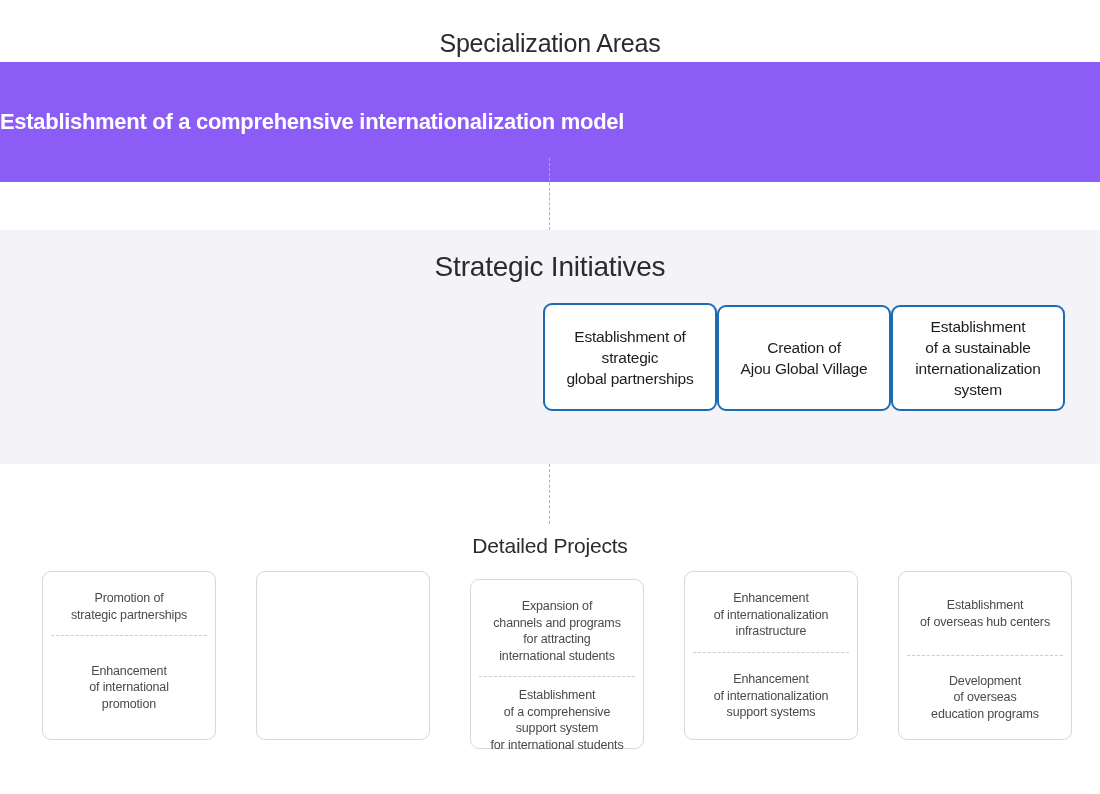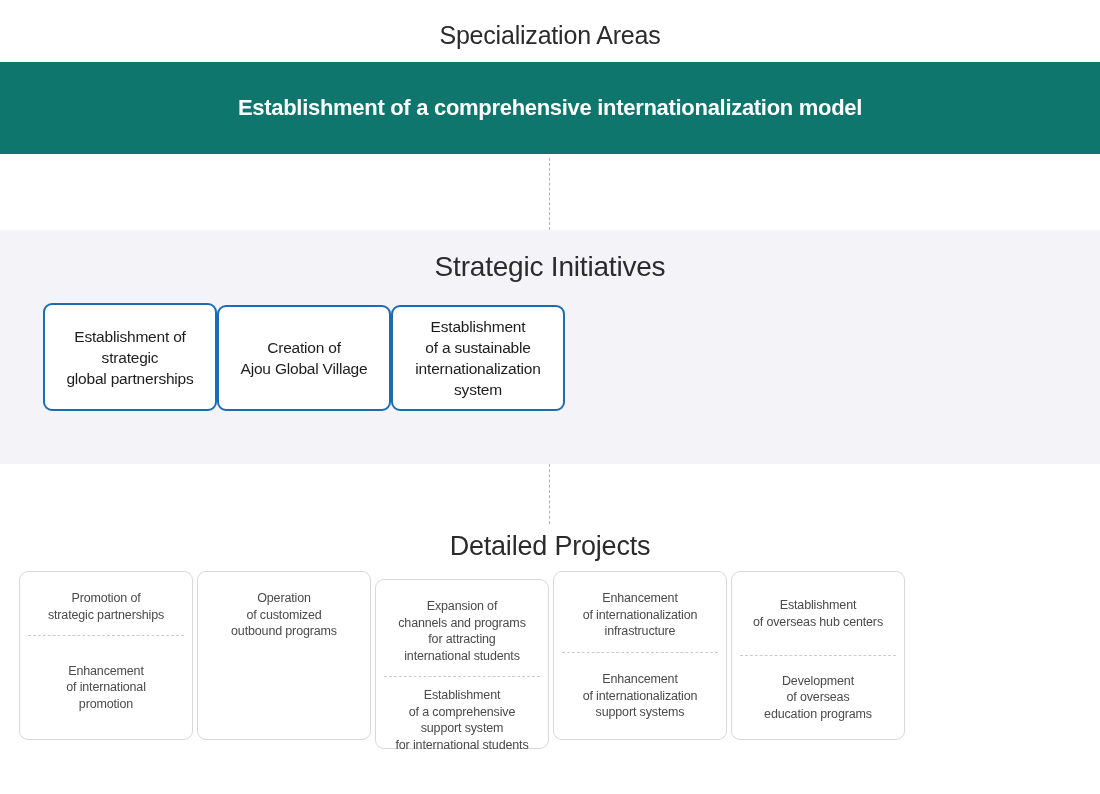--- a/index.html
+++ b/index.html
@@ -17,39 +17,38 @@
   .page {
     position: relative;
     width: 1100px;
     height: 794px;
   }
 
   
   .spec-title {
     position: absolute;
     left: 0;
-    top: 18px;
+    top: 26px;
     width: 1100px;
     text-align: center;
     font-size: 25px;
     font-weight: 400;
     color: #2b2b2b;
     letter-spacing: -0.2px;
     line-height: 34px;
   }
   .banner {
     position: absolute;
     left: 0;
     top: 62px;
     width: 1100px;
-    height: 92px;
-    background: #0f766e;
+    height: 120px;
+    background: #8b5cf6;
     display: flex;
     align-items: center;
-    justify-content: center;
   }
   .banner-text {
     color: #ffffff;
     font-size: 22px;
     font-weight: 700;
     letter-spacing: -0.3px;
     text-align: center;
   }
 
   
@@ -89,23 +88,22 @@
     letter-spacing: -0.2px;
     line-height: 30px;
   }
   .strategic-row {
     position: absolute;
     left: 35px;
     top: 303px;
     width: 1030px;
     height: 110px;
     display: flex;
-    justify-content: flex-start;
+    justify-content: flex-end;
     align-items: flex-start;
-    margin-left: 8px;
   }
   .strategic-card {
     width: 174px;
     height: 108px;
     box-sizing: border-box;
     background: #ffffff;
     border: 2px solid #1b6cb3;
     border-radius: 9px;
     display: flex;
     align-items: center;
@@ -123,31 +121,31 @@
     margin-top: 2px;
   }
 
   
   .detail-title {
     position: absolute;
     left: 0;
     top: 531px;
     width: 1100px;
     text-align: center;
-    font-size: 27px;
+    font-size: 21px;
     font-weight: 400;
     color: #2b2b2b;
     letter-spacing: -0.2px;
     line-height: 30px;
   }
   .detail-row {
     position: absolute;
-    left: 19px;
+    left: 42px;
     top: 571px;
-    width: 886px;
+    width: 1030px;
     height: 170px;
     display: flex;
     justify-content: space-between;
     align-items: flex-start;
   }
   .detail-card {
     width: 174px;
     box-sizing: border-box;
     background: #ffffff;
     border: 1px solid #d8d8d8;
@@ -224,23 +222,20 @@
 
     <div class="detail-card two h169">
       <div class="detail-item">Promotion of
 strategic partnerships</div>
       <div class="detail-item">Enhancement
 of international
 promotion</div>
     </div>
 
     <div class="detail-card two h169">
-      <div class="detail-item">Operation
-of customized
-outbound programs</div>
     </div>
 
     <div class="detail-card two h170">
       <div class="detail-item">Expansion of
 channels and programs
 for attracting
 international students</div>
       <div class="detail-item">Establishment
 of a comprehensive
 support system

